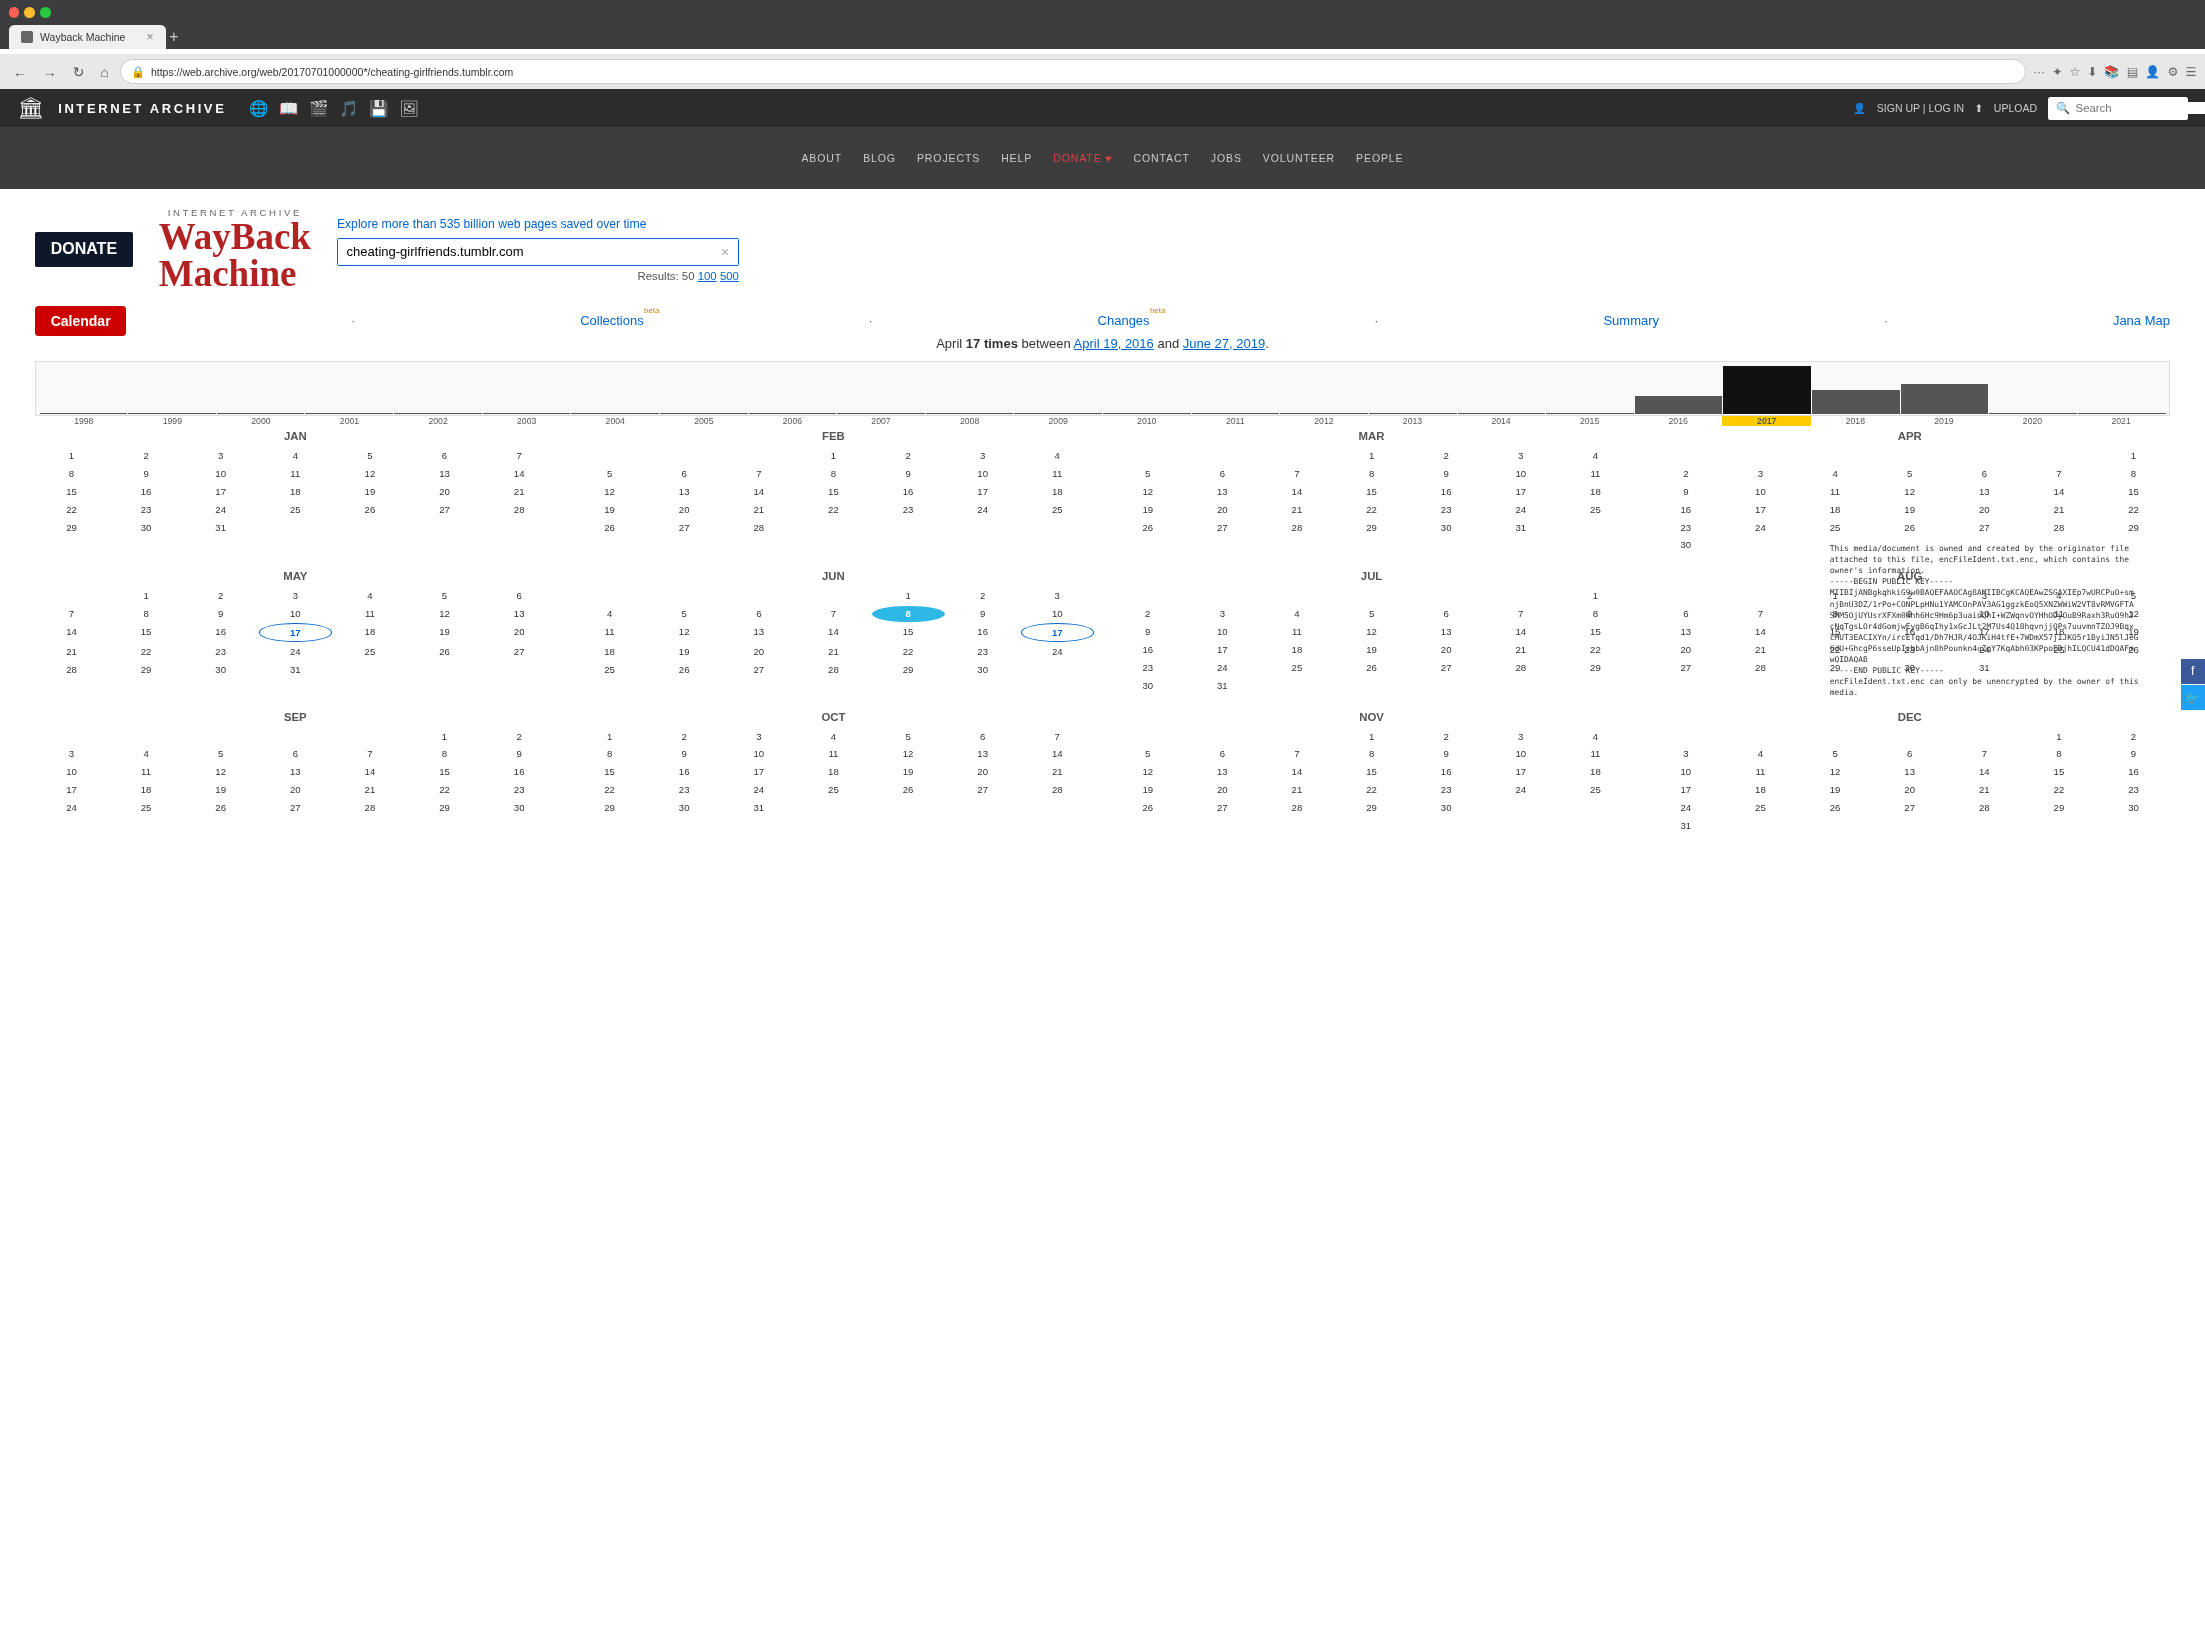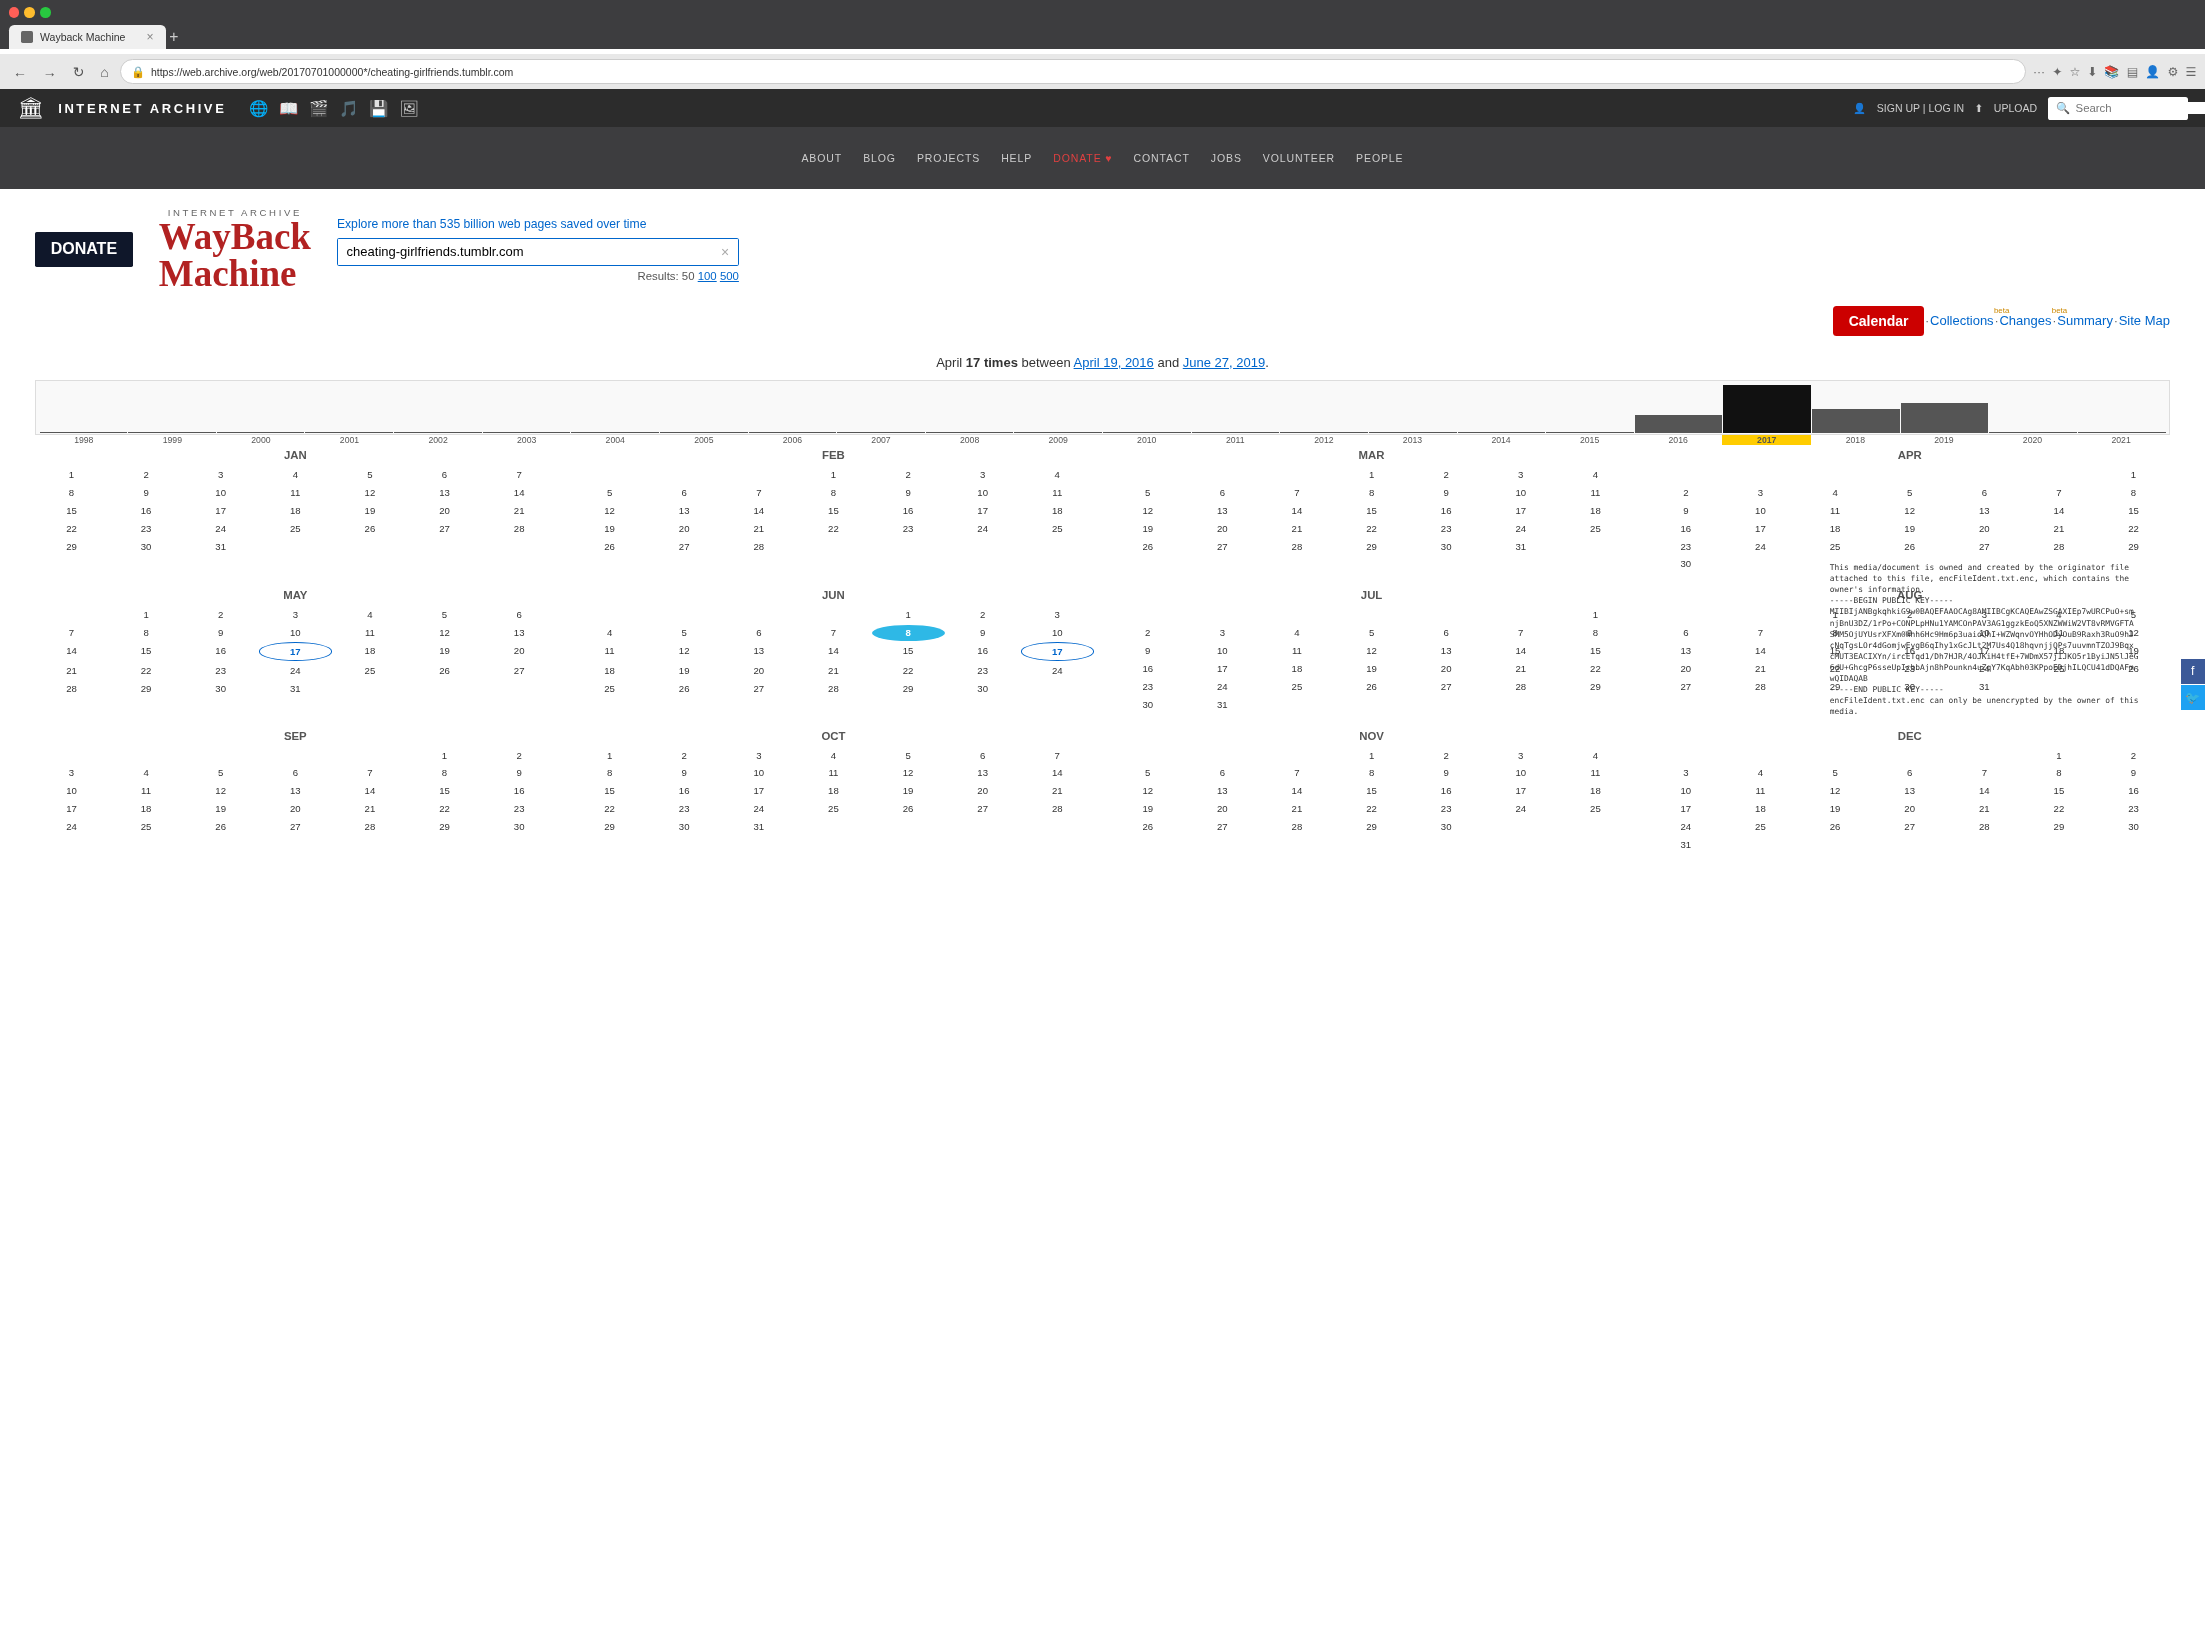--- a/index.html
+++ b/index.html
@@ -177,22 +177,22 @@
     .wbm-url-input { border: none; outline: none; font-size: 13px; flex: 1; }
     .wbm-url-clear { color: #aaa; cursor: pointer; font-size: 14px; }
     .wbm-results { text-align: right; font-size: 11.4px; color: #555; margin-top: 3.5px; }
     .wbm-results a { color: #06c; }
 
     
     .wbm-tabs {
       display: flex;
       align-items: center;
       gap: 1px;
-      margin: 14px 0 19px 0;
-      justify-content: flex-end;
+      margin: 14px 0 0 0;
+      justify-content: space-between;
     }
     .tab-calendar {
       background: #c00;
       color: #fff;
       padding: 7px 15.7px;
       border-radius: 3.5px;
       font-size: 14px;
       font-weight: bold;
       cursor: pointer;
     }
@@ -419,21 +419,21 @@
       <sup class="tab-beta">beta</sup>
     </span>
     <span class="tab-dot">·</span>
     <span class="tab-link">
       <span>Changes</span>
       <sup class="tab-beta">beta</sup>
     </span>
     <span class="tab-dot">·</span>
     <span class="tab-link">Summary</span>
     <span class="tab-dot">·</span>
-    <span class="tab-link">Site Map</span>
+    <span class="tab-link">Jana Map</span>
   </div>
 
   <div class="saved-info">
     <span>April</span>
     <b>17 times</b>
     <span>between</span>
     <a href="#" class="date-link">April 19, 2016</a>
     <span>and</span>
     <a href="#" class="date-link">June 27, 2019</a>.
   </div>

